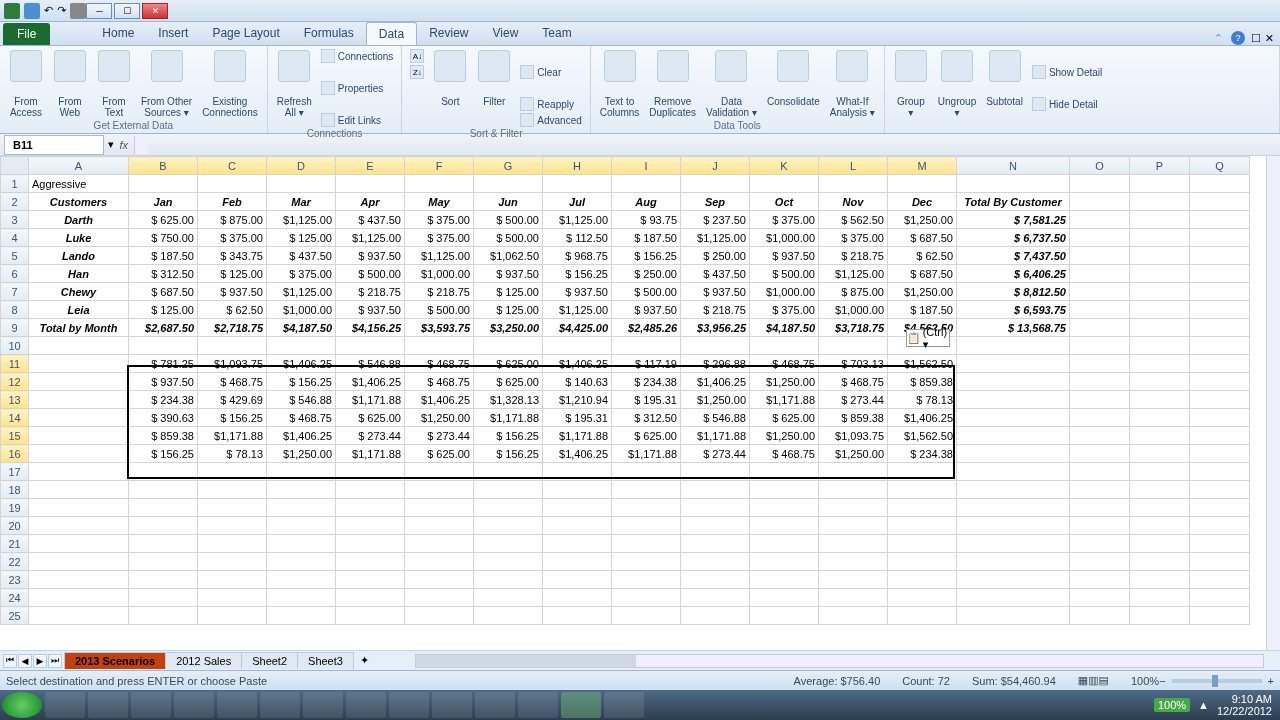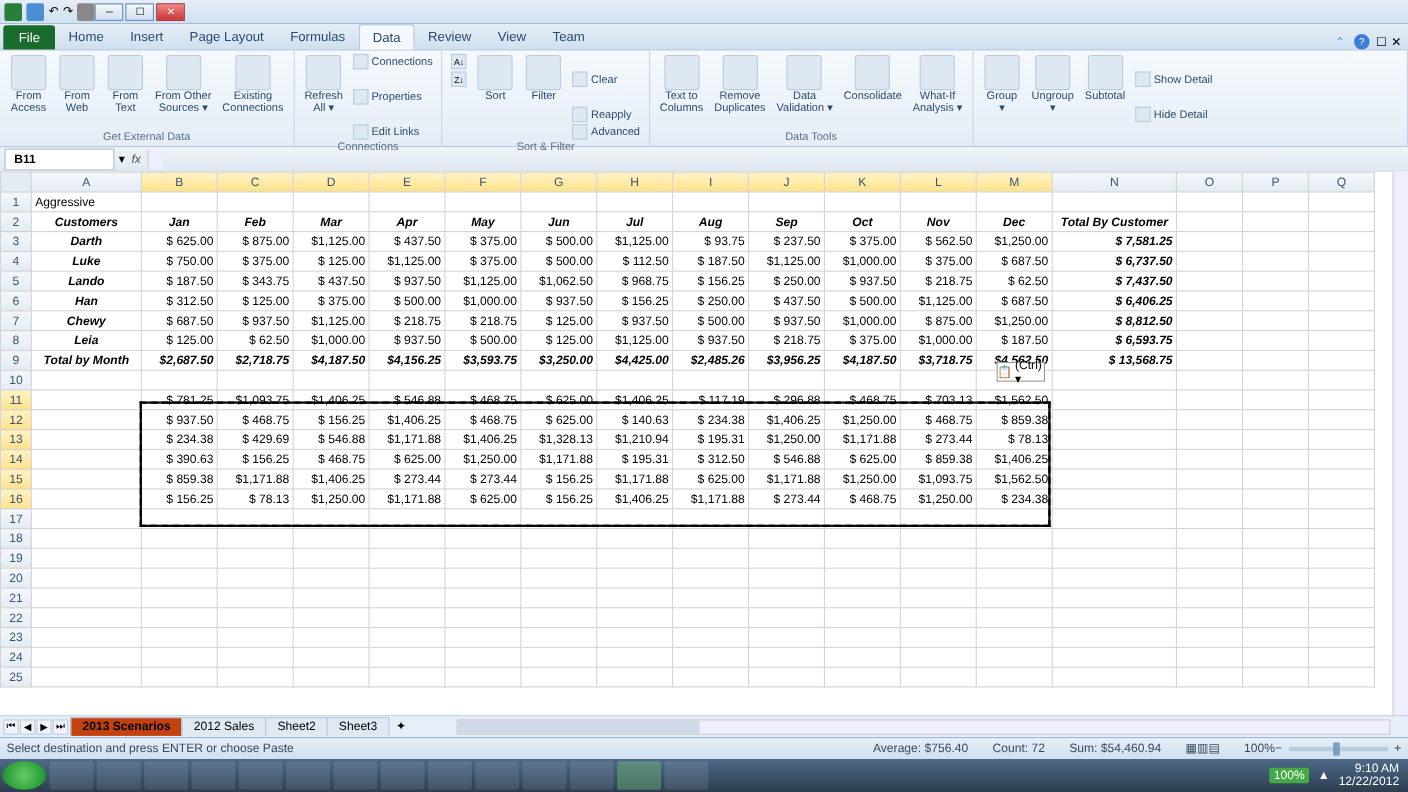--- a/index.html
+++ b/index.html
@@ -12,21 +12,21 @@
 .win-btn { width: 26px; height: 16px; border: 1px solid #6a8fb5; background: linear-gradient(#f2f6fb,#d3e1ef); display: flex; align-items: center; justify-content: center; font-size: 9px; }
 .win-btn.close { background: linear-gradient(#e88,#c33); color: #fff; border-color: #a22; }
 .tabs { height: 24px; background: linear-gradient(#e6eef7,#cfe0f0); display: flex; align-items: flex-end; border-bottom: 1px solid #9db6d4; }
 .file-tab { background: #1a6b2e; color: #fff; padding: 4px 14px; border-radius: 3px 3px 0 0; margin-left: 3px; font-size: 12px; }
 .tab { padding: 4px 12px; color: #2b4a6d; font-size: 12px; cursor: pointer; }
 .tab.active { background: #f5f9fd; border: 1px solid #9db6d4; border-bottom: none; border-radius: 3px 3px 0 0; }
 .ribbon { height: 88px; background: linear-gradient(#f5f9fd,#e4edf6); border-bottom: 1px solid #9db6d4; display: flex; }
 .ribbon-group { border-right: 1px solid #c7d6e6; padding: 2px 6px; display: flex; flex-direction: column; justify-content: space-between; }
 .rg-body { display: flex; gap: 4px; flex: 1; align-items: flex-start; }
 .rg-title { text-align: center; color: #5a6f86; font-size: 10px; padding-bottom: 1px; }
-.rbtn-big { display: flex; flex-direction: column; align-items: center; gap: 0; padding: 2px 3px; cursor: pointer; min-width: 40px; }
+.rbtn-big { display: flex; flex-direction: column; align-items: center; gap: 14px; padding: 2px 3px; cursor: pointer; min-width: 40px; }
 .rbtn-big .ic { width: 32px; height: 32px; background: #dde8f3; border: 1px solid #b8cde0; border-radius: 3px; }
 .rbtn-big span { font-size: 10px; text-align: center; line-height: 1.1; color: #2b4a6d; }
 .rbtn-small { display: flex; align-items: center; gap: 3px; padding: 1px 2px; cursor: pointer; }
 .rbtn-small .ic { width: 14px; height: 14px; background: #dde8f3; border: 1px solid #b8cde0; }
 .rbtn-small span { font-size: 10px; color: #2b4a6d; }
 .vcol { display: flex; flex-direction: column; justify-content: space-around; }
 .namebar { height: 22px; background: linear-gradient(#f0f4f9,#e0e8f1); border-bottom: 1px solid #c7d6e6; display: flex; align-items: center; }
 .namebox { width: 100px; height: 20px; background: #fff; border: 1px solid #abc; margin: 0 4px; padding: 0 8px; display: flex; align-items: center; font-weight: bold; }
 .fx { margin: 0 6px; font-style: italic; color: #555; }
 .formula { flex: 1; height: 18px; background: #fff; border: 1px solid #abc; padding: 0 6px; display: flex; align-items: center; }
@@ -79,21 +79,21 @@
   </div>
   <div class="win-controls">
     <div class="win-btn">─</div>
     <div class="win-btn">☐</div>
     <div class="win-btn close">✕</div>
   </div>
 </div>
 
 <div class="tabs">
   <div class="file-tab">File</div>
-  <div id="tab-container" style="display: flex;">
+  <div id="tab-container" style="display: flex; margin-left: 40px;">
       <div class="tab">Home</div>
       <div class="tab">Insert</div>
       <div class="tab">Page Layout</div>
       <div class="tab">Formulas</div>
       <div class="tab active">Data</div>
       <div class="tab">Review</div>
       <div class="tab">View</div>
       <div class="tab">Team</div>
     </div>
   <div style="flex:1"></div>

